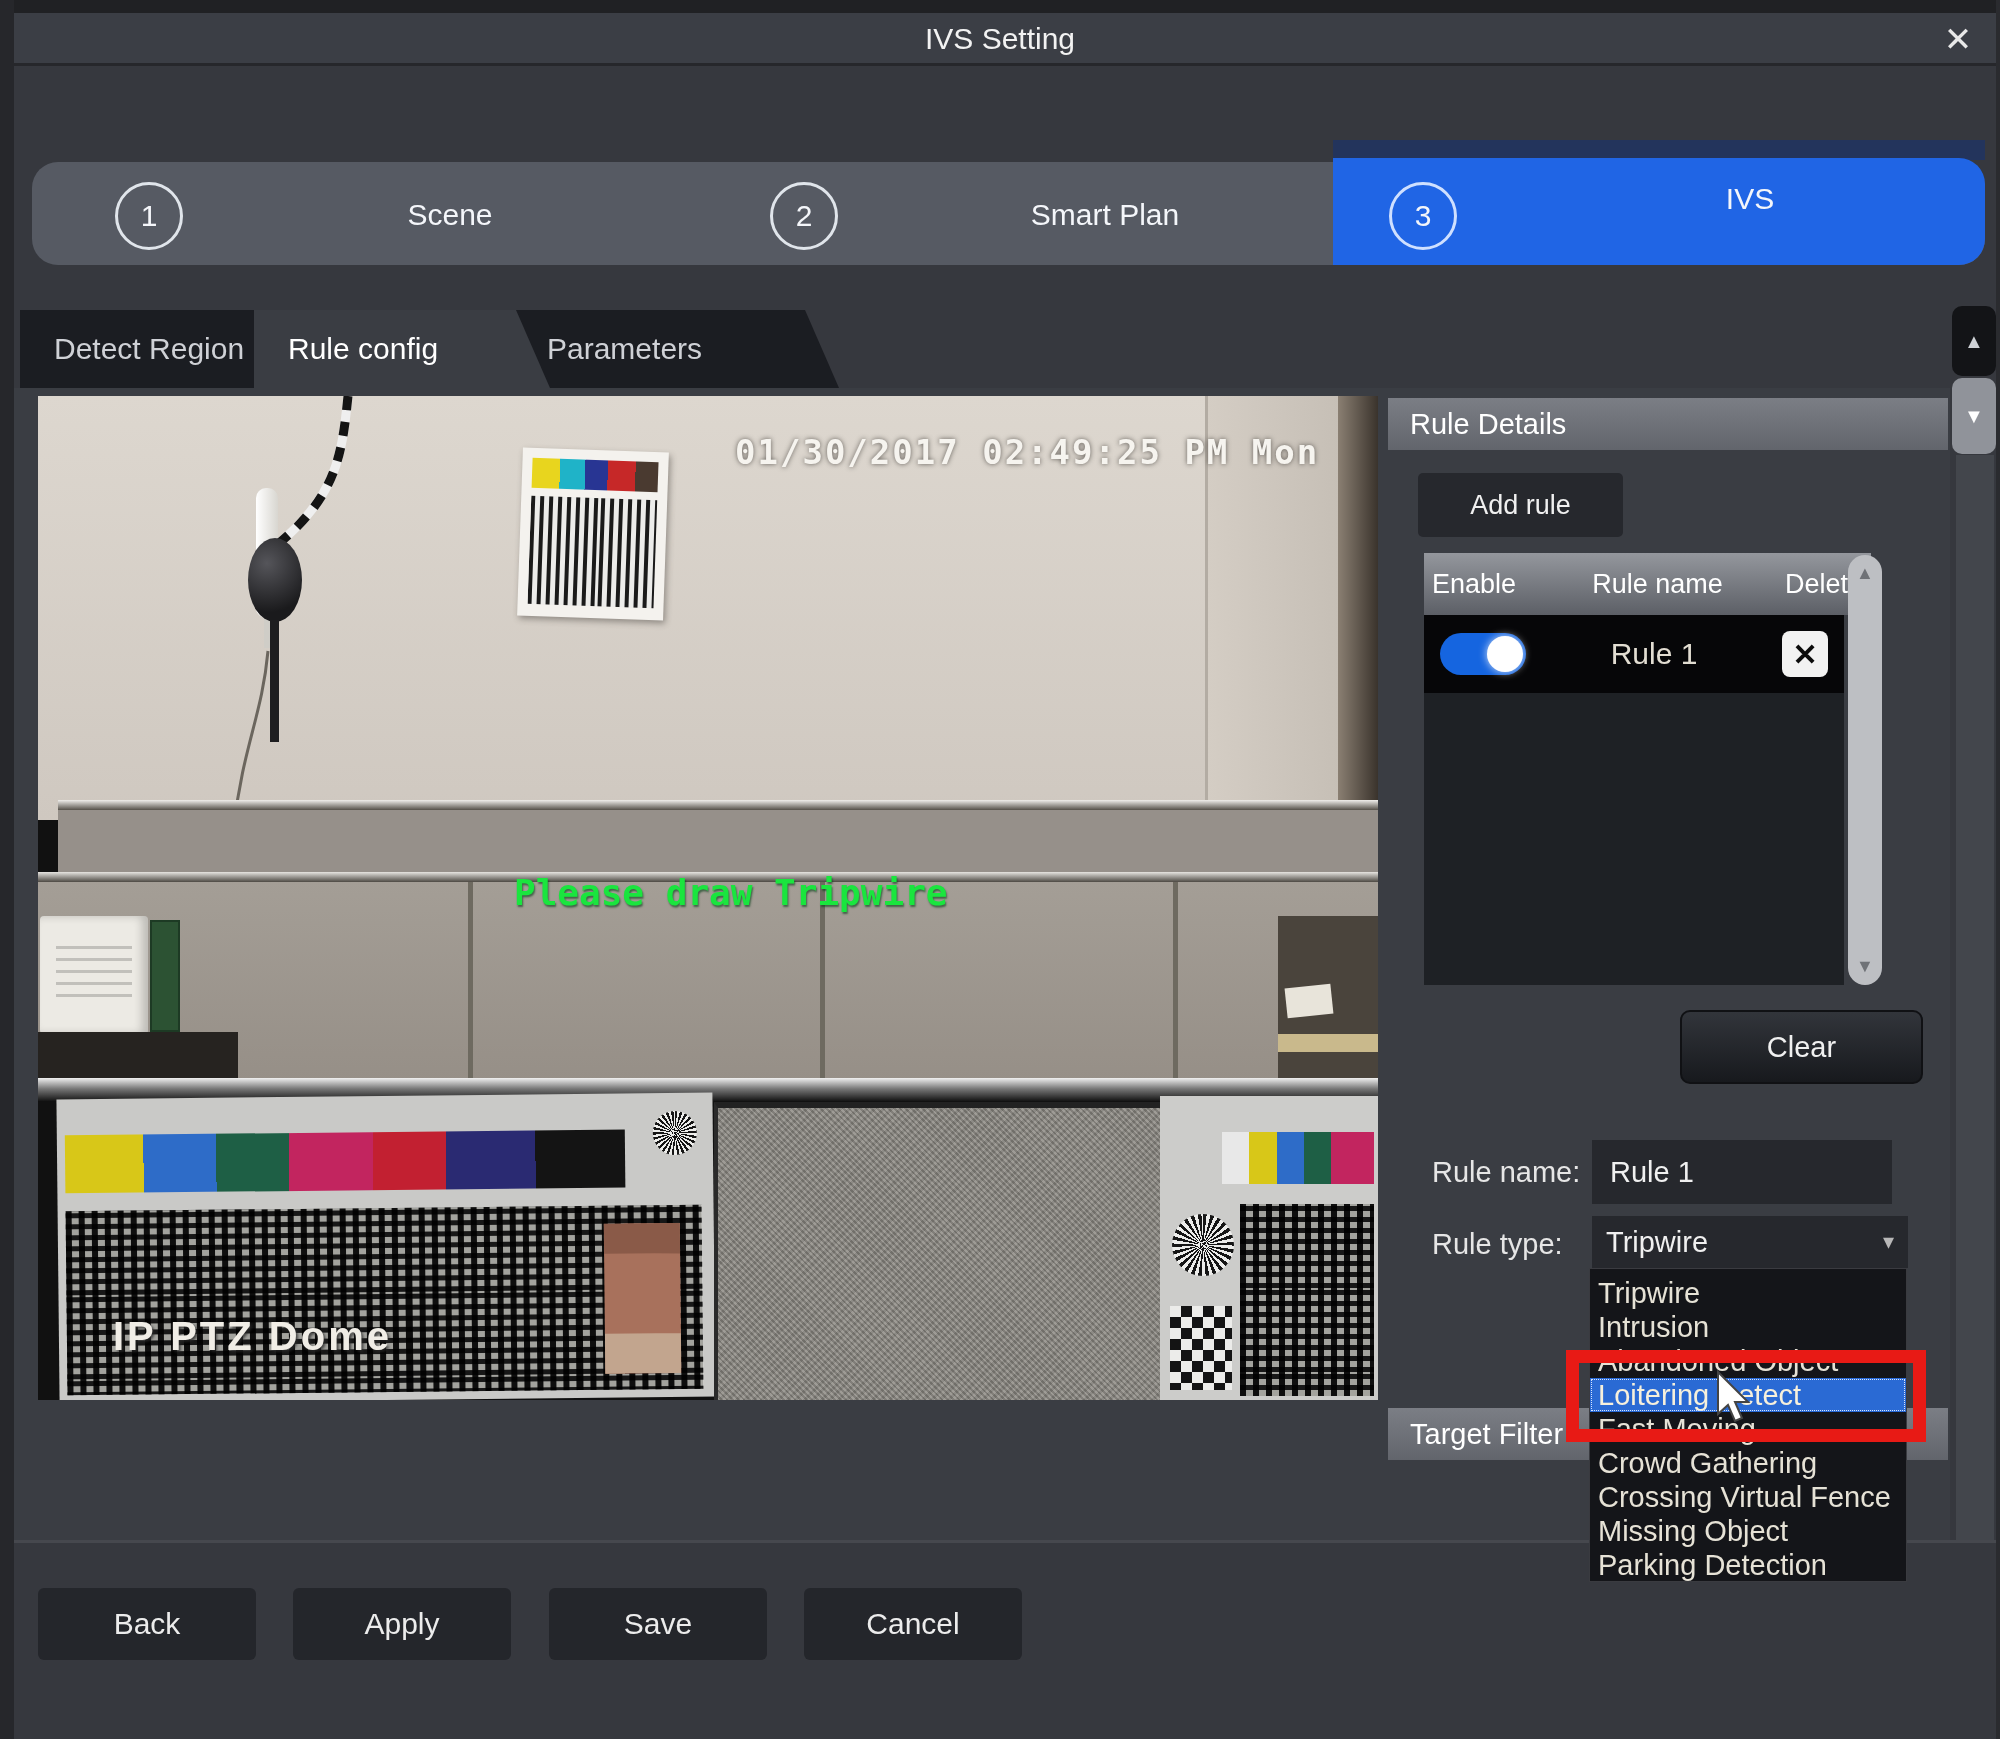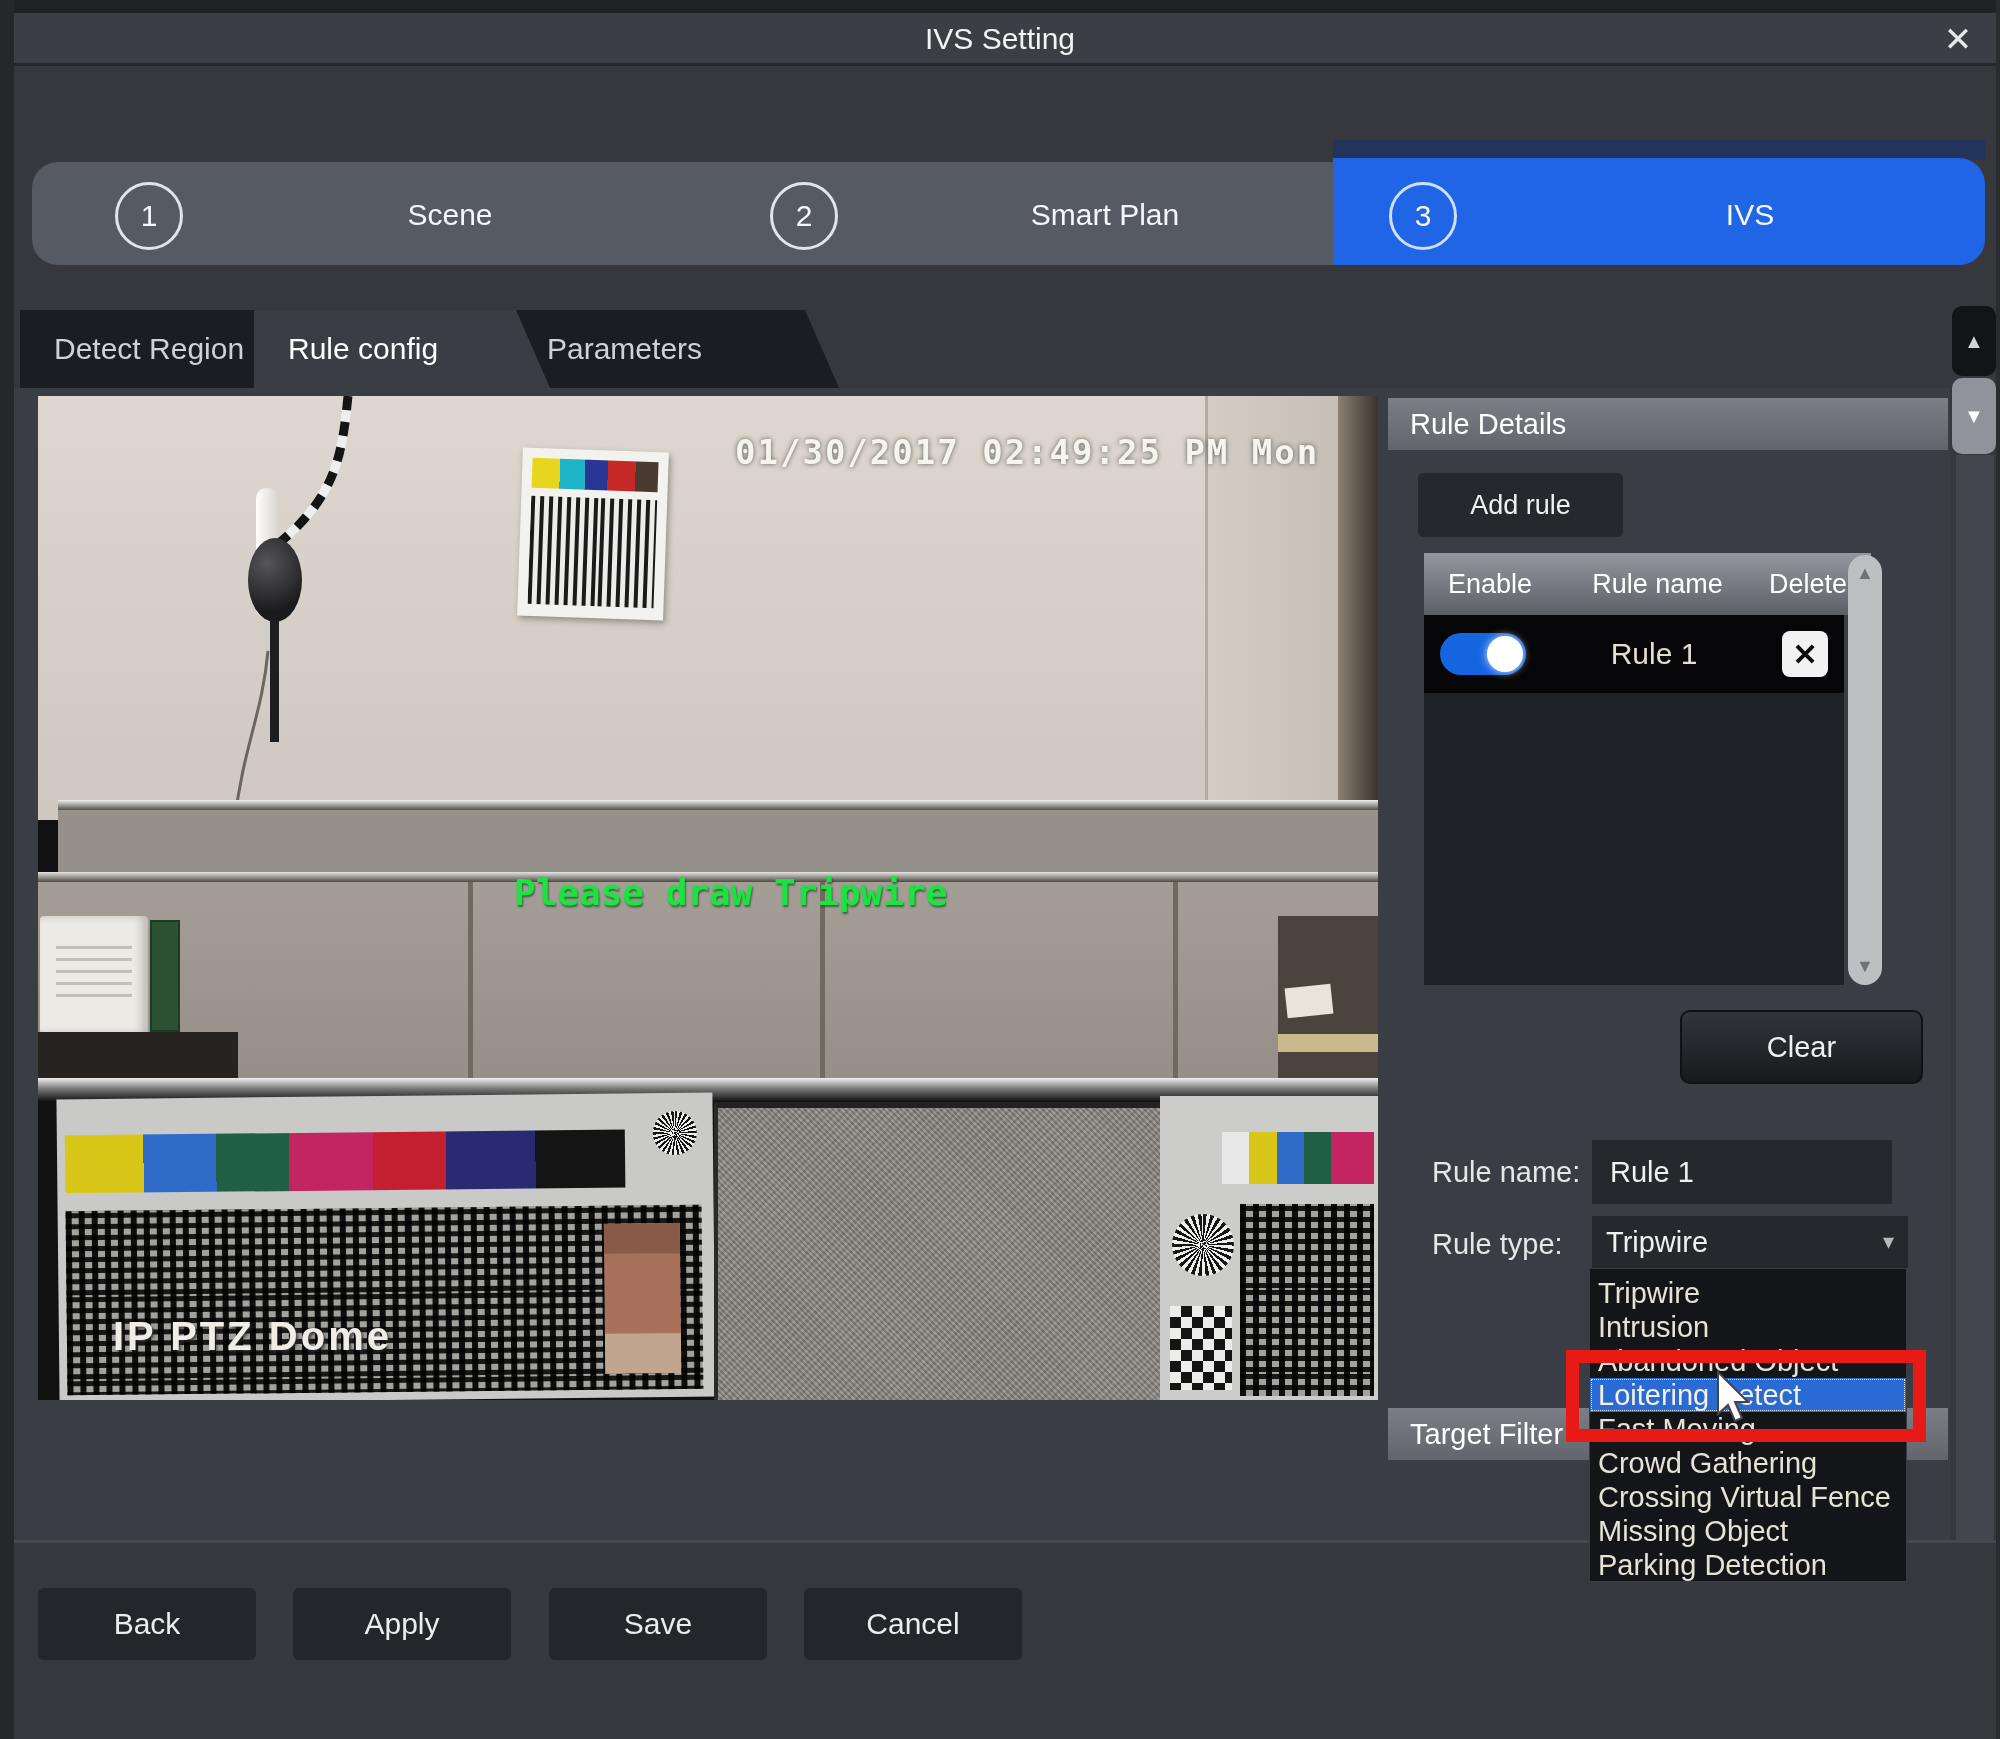--- a/index.html
+++ b/index.html
@@ -96,21 +96,21 @@
       font-size:36px;color:var(--hint-green,#1ae53e);text-shadow:1px 2px 2px rgba(0,60,20,.6);}
   .camlabel{left:36px;top:918px;font-size:40px;font-weight:bold;color:#f0ede6;
       text-shadow:2px 2px 3px rgba(40,40,40,.8);letter-spacing:3px;padding-left:39px;}
 
   
   .section-bar{left:1388px;width:560px;height:52px;display:flex;align-items:center;padding-left:22px;
       box-sizing:border-box;background:linear-gradient(180deg,#7b7e85,#62656c);font-size:29px;color:#ffffff;}
   .add-rule{left:1418px;top:473px;width:205px;height:64px;background:#26282d;border-radius:5px;
       display:flex;align-items:center;justify-content:center;font-size:27px;color:#f0f0f0;cursor:pointer;}
   .rtable-head{left:1424px;top:553px;width:447px;height:62px;background:linear-gradient(180deg,#94979d,#5c5f66);
-      display:flex;align-items:center;box-sizing:border-box;padding:0 24px;font-size:27px;color:#fff;}
+      display:flex;align-items:center;box-sizing:border-box;padding:0 8px;font-size:27px;color:#fff;}
   .rtable-body{left:1424px;top:615px;width:420px;height:370px;background:#1e2125;}
   .rtable-row{left:1424px;top:615px;width:420px;height:78px;background:#060608;
       display:flex;align-items:center;box-sizing:border-box;padding:0 16px;}
   .toggle{width:86px;height:42px;border-radius:21px;background:var(--toggle-blue,#1565e0);position:relative;cursor:pointer;}
   .toggle .knob{position:absolute;right:3px;top:3px;width:36px;height:36px;border-radius:50%;background:#ffffff;
       box-shadow:0 0 8px rgba(255,255,255,.8);}
   .rule-name-cell{flex:1;text-align:center;font-size:30px;color:#e2ddd2;}
   .del-btn{width:46px;height:46px;background:#f2f2f2;border-radius:8px;display:flex;align-items:center;
       justify-content:center;font-size:30px;font-weight:bold;color:#0c0c0c;cursor:pointer;}
   .tscroll{left:1848px;top:555px;width:34px;height:430px;background:#bdbfc3;border-radius:17px;
@@ -164,21 +164,21 @@
     <span>1</span>
   </div>
   <div class="abs steplabel" style="left:360px;top:198px;width:180px;">Scene</div>
   <div class="abs stepcircle" style="left:770px;top:182px;">
     <span>2</span>
   </div>
   <div class="abs steplabel" style="left:1000px;top:198px;width:210px;">Smart Plan</div>
   <div class="abs stepcircle" style="left:1389px;top:182px;border-color:#cfe0ff;">
     <span>3</span>
   </div>
-  <div class="abs steplabel" style="left:1660px;top:198px;width:180px;">IVS</div>
+  <div class="abs steplabel" style="left:1660px;top:182px;width:180px;">IVS</div>
 
   <div class="abs tab" style="left:20px;width:262px;">Detect Region</div>
   <div class="abs tab" style="left:513px;width:292px;">Parameters</div>
   <div class="abs tab active" style="left:254px;width:262px;z-index:2;">Rule config</div>
 
   <div class="abs content-panel"></div>
 
   <div class="abs video">
     <div class="v wall"></div>
     <div class="v wall-right"></div>

